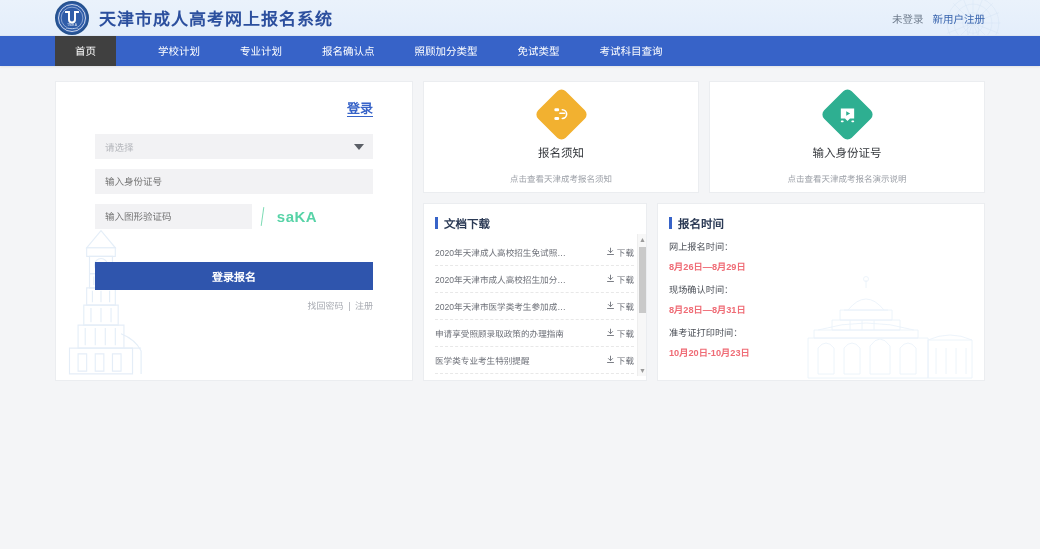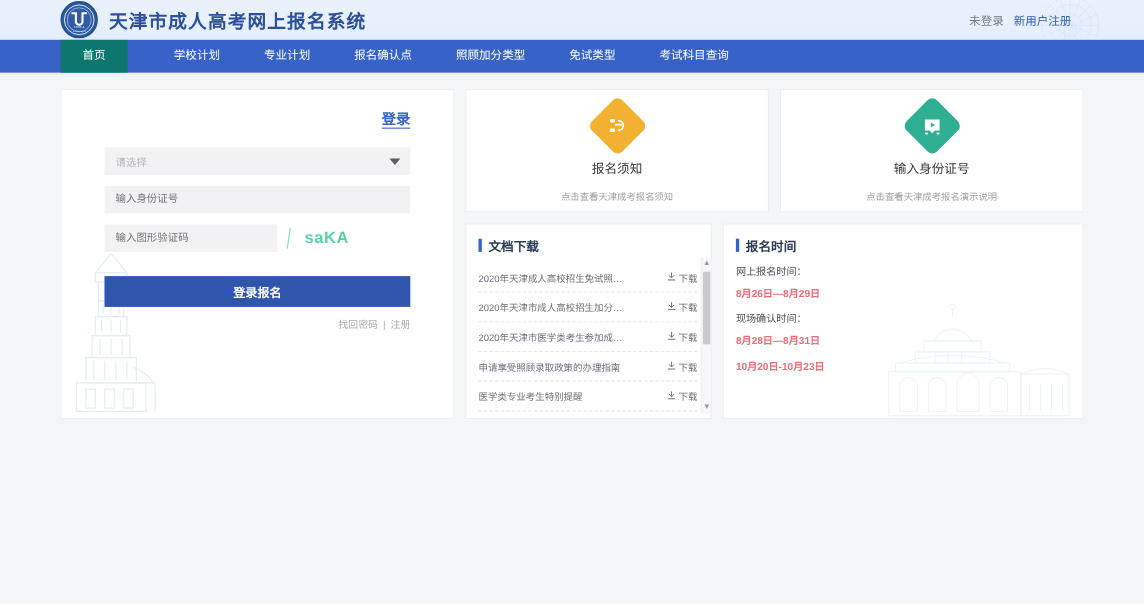--- a/index.html
+++ b/index.html
@@ -34,21 +34,21 @@
     display:flex; align-items:center; justify-content:center;
     flex: 0 0 34px;
   }
   .logo svg { display:block; }
   .site-title {
     font-size: 17px; font-weight: bold; color: #2c4f9e;
     letter-spacing: 1px;
     white-space: nowrap;
   }
   .header-right {
-    position:absolute; right: 11px; top: 50%; transform: translateY(-50%);
+    position:absolute; right: 0; top: 50%; transform: translateY(-50%);
     display:flex; align-items:center; gap: 9px;
     font-size: 10.5px;
     z-index: 3;
   }
   .header-right .status { color:#6e7b8c; }
   .header-right .reg-link { color:#3763ad; text-decoration:none; }
   .header-watermark {
     position:absolute; right: 24px; top: -20px;
     width: 86px; height: 86px; opacity: .45; z-index: 1;
     pointer-events:none;
@@ -64,21 +64,21 @@
   .nav-inner { width: 930px; margin: 0 auto; display:flex; }
   .nav-item {
     color: #fff; font-size: 10.5px;
     padding: 0 20px;
     height: 30px; line-height: 30px;
     white-space: nowrap;
     cursor: pointer;
     text-decoration: none;
     display:block;
   }
-  .nav-item.active { background: #0f766e; }
+  .nav-item.active { background: #404040; }
   .nav-sp1 { margin-left: 22px; }
 
   
   .main {
     width: 930px; margin: 0 auto;
     padding-top: 15px;
     display: flex;
     gap: 10px;
   }
 
@@ -133,21 +133,21 @@
   }
   .captcha-img::before {
     content:""; position:absolute; left:4px; top:3px; width:1px; height:19px;
     background:#7fdcb6; transform: rotate(8deg);
   }
   .login-btn {
     width: 100%; height: 28px;
     background: #2f55ad; color:#fff;
     border: none; cursor: pointer;
     font-size: 11px; font-weight: bold;
-    margin-top: 12px;
+    margin-top: 23px;
     font-family: "Liberation Sans", sans-serif;
   }
   .login-links {
     text-align: right; margin-top: 9px;
     font-size: 9px; color:#a8abb2;
   }
   .login-links a { color:#a8abb2; text-decoration: none; cursor:pointer; }
   .login-links .sep { margin: 0 2px; }
 
   
@@ -472,19 +472,20 @@
         </svg>
         <div class="panel-head">
           <span class="bar"></span>
           <span class="ttl">报名时间</span>
         </div>
         <div class="times-body" id="times-body">
             <div class="t-label">网上报名时间：</div>
             <div class="t-value">8月26日—8月29日</div>
             <div class="t-label">现场确认时间：</div>
             <div class="t-value">8月28日—8月31日</div>
+            <div class="t-label">准考证打印时间：</div>
             <div class="t-value">10月20日-10月23日</div>
           </div>
       </div>
 
     </div>
   </div>
 </div>
 
 </body></html>

